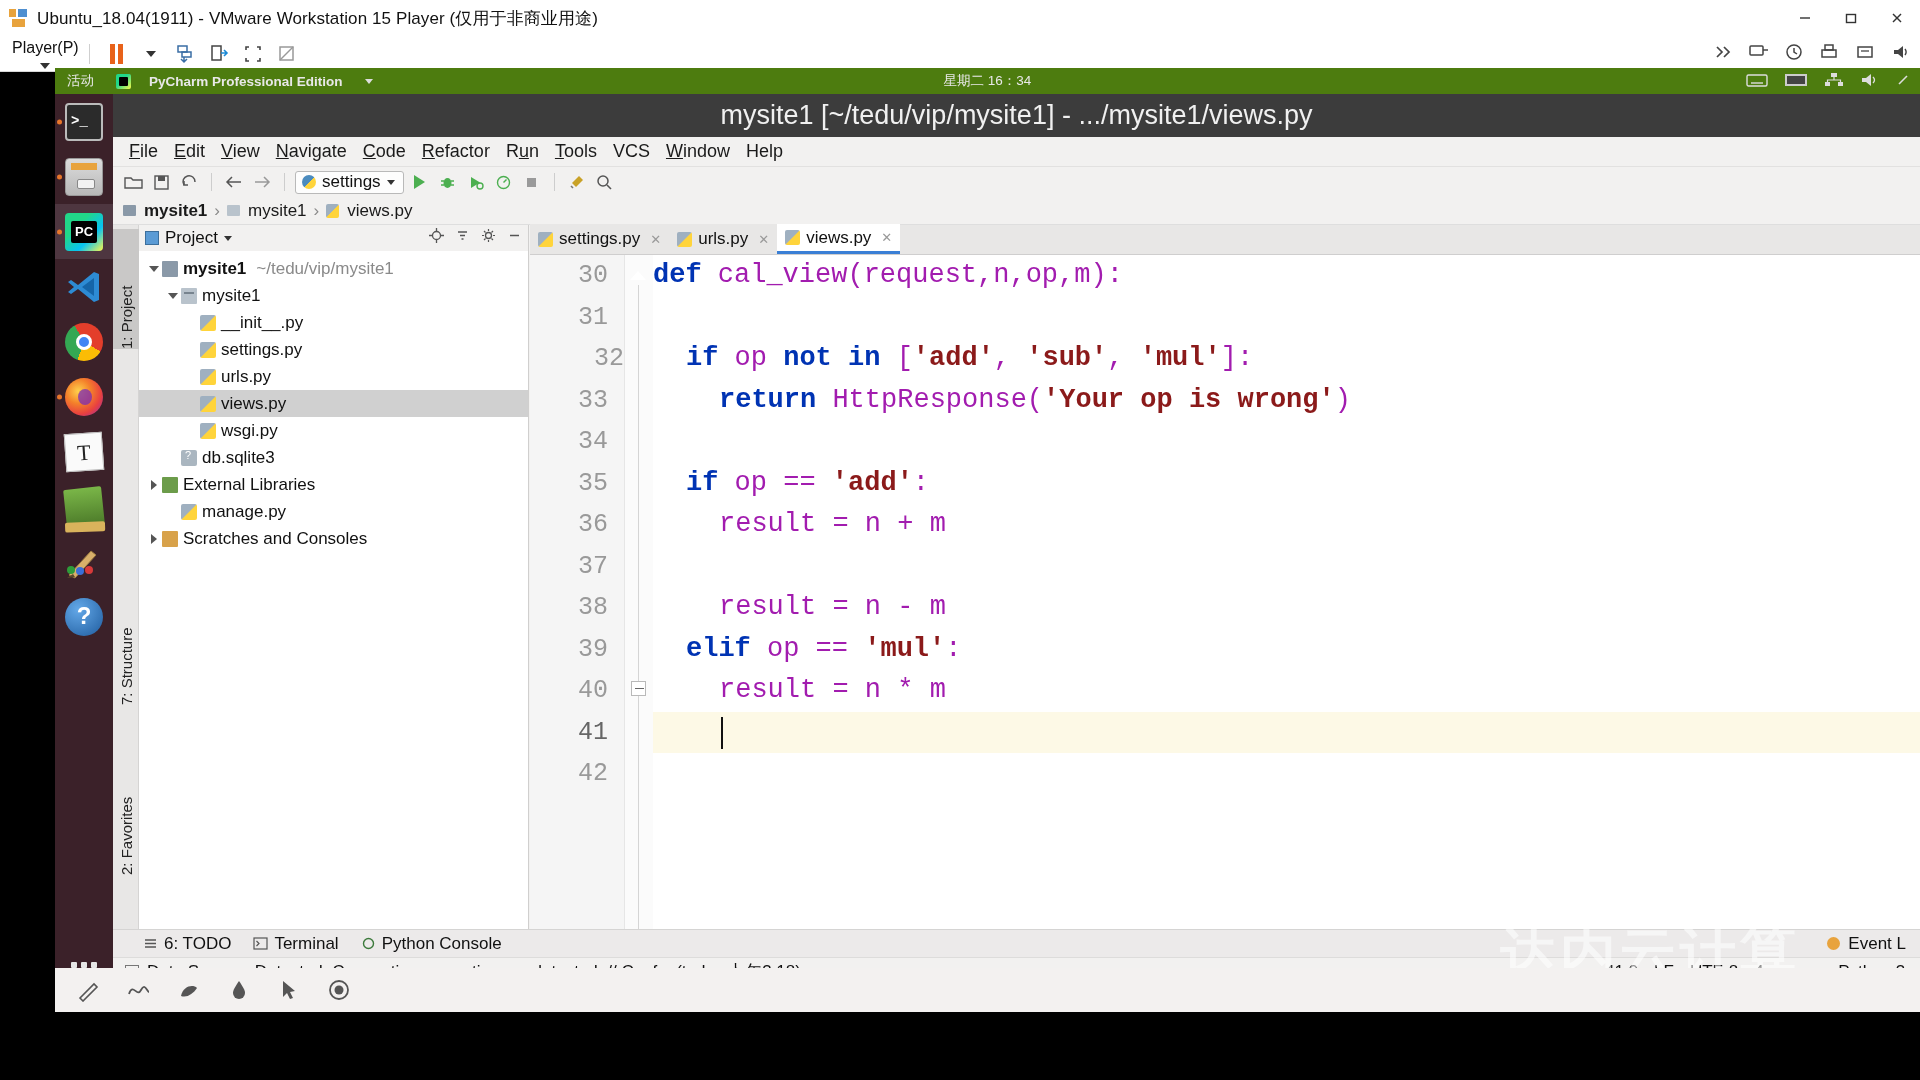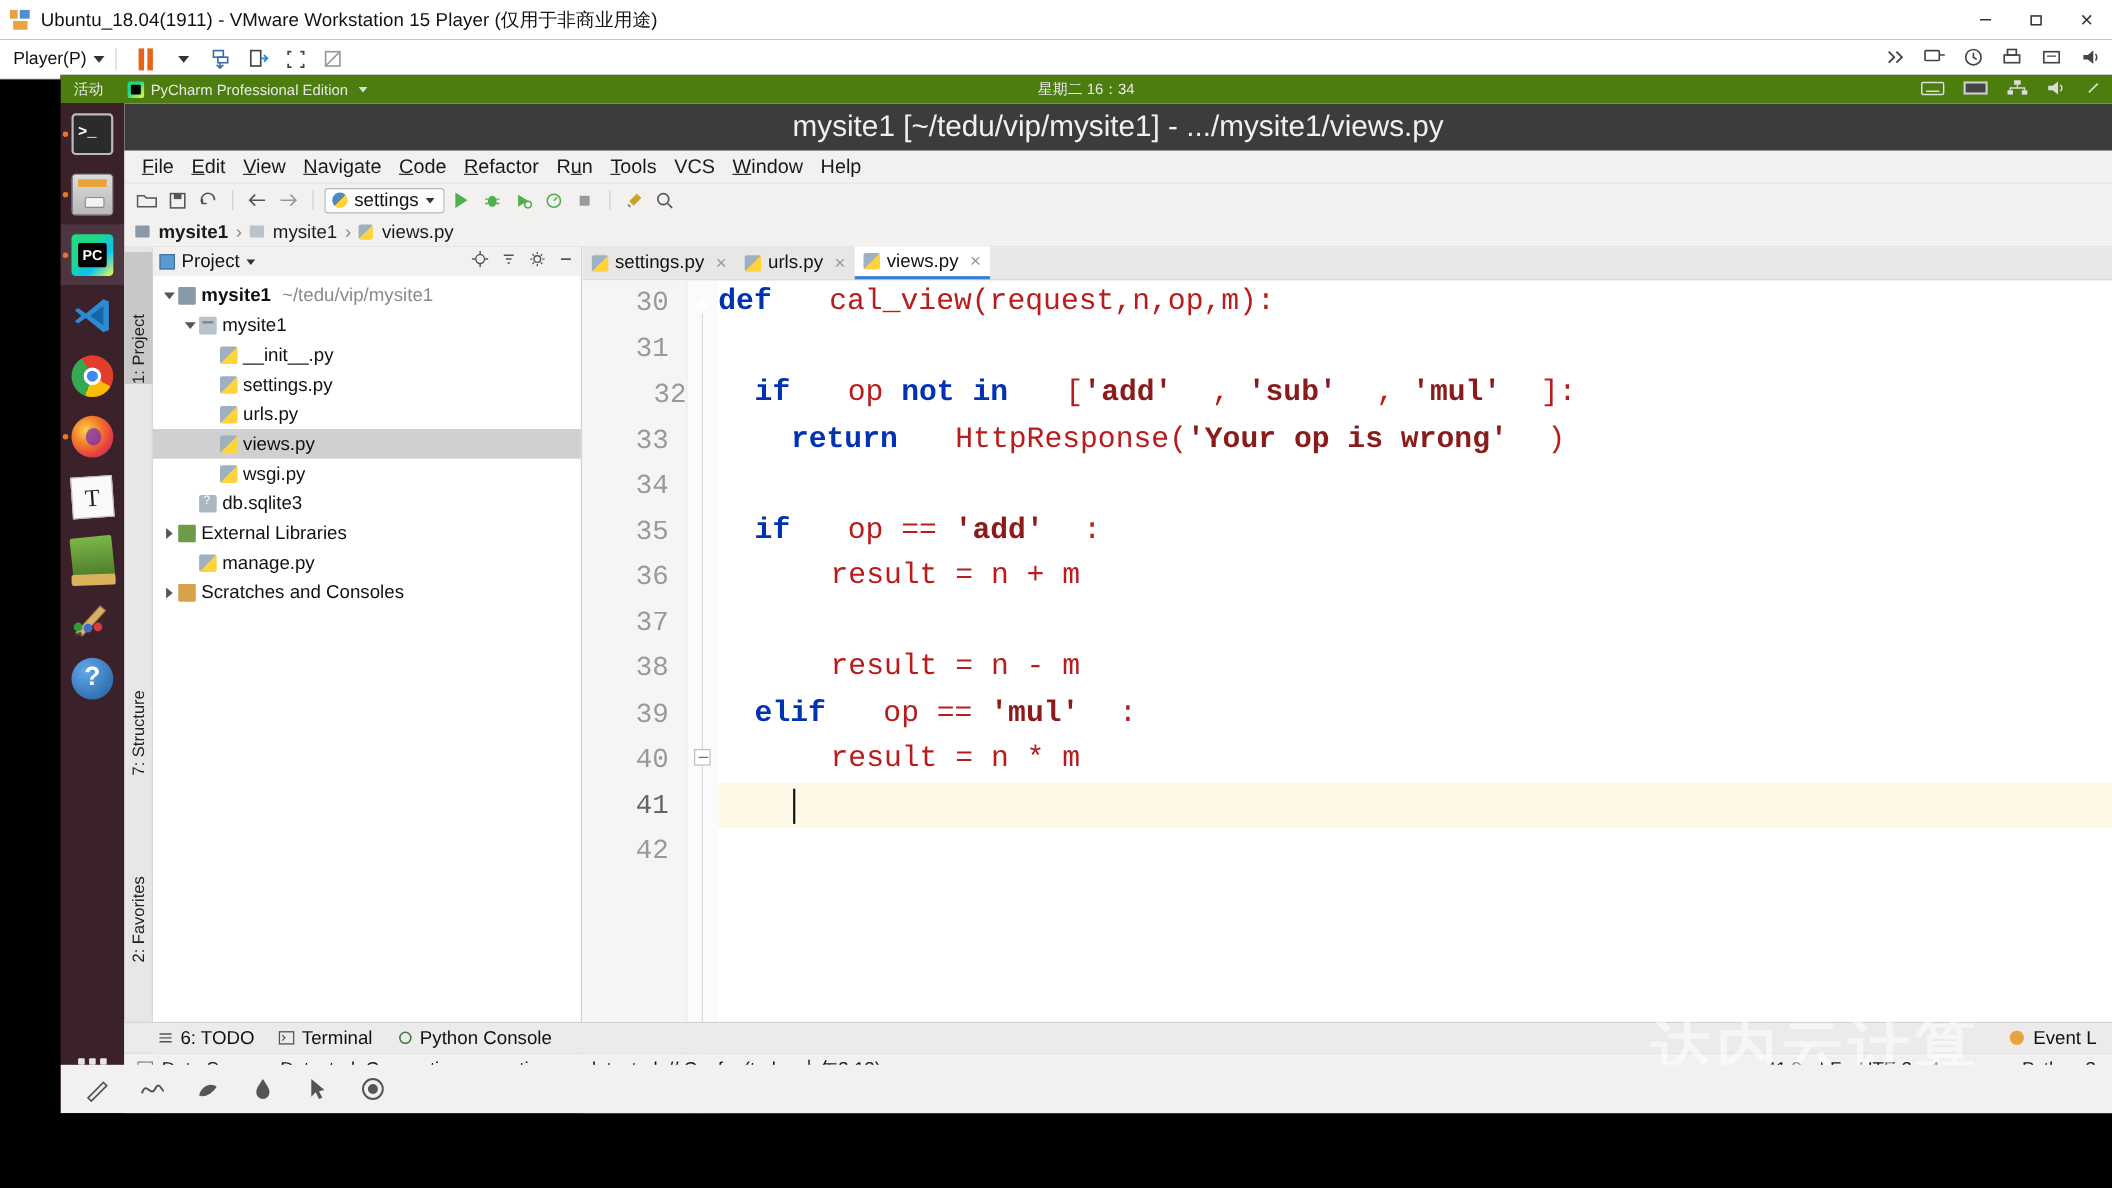--- a/index.html
+++ b/index.html
@@ -42,21 +42,21 @@
   }
   .vmw-winbtn svg { display: block; }
 
   .vmw-toolbar {
     position: absolute; left: 0; top: 36px; width: 1920px; height: 36px;
     background: #ffffff; border-bottom: 1px solid #d7d7d7;
     display: flex; align-items: center;
   }
   .player-menu {
     display: flex; align-items: center; gap: 6px;
-    font-size: 16px; color: #111; margin-left: 12px;
+    font-size: 16px; color: #111; margin-left: 12px; flex-direction: column;
   }
   .caret-dn {
     width: 0; height: 0; border-left: 5px solid transparent;
     border-right: 5px solid transparent; border-top: 6px solid #333;
   }
   .tb-sep { width: 1px; height: 20px; background: #cfcfcf; margin: 0 10px; }
   .tb-btn { width: 34px; height: 30px; display:flex; align-items:center; justify-content:center;}
   .pausebars { display:flex; gap:3px;}
   .pausebars i { display:block; width:5px; height:20px; background:#e8621a;}
   .vmw-right-tools {
@@ -69,21 +69,21 @@
     position: absolute; left: 55px; top: 68px; width: 1865px; height: 944px;
     background: #2c001e; overflow: hidden;
   }
   
   .ub-panel {
     position: absolute; left: 0; top: 0; width: 1865px; height: 26px;
     background: #4d7c0f;
     display: flex; align-items: center; color: #e8e8e8; font-size: 13.5px;
   }
   .ub-activities { margin-left: 12px; }
-  .ub-appname { display:flex; align-items:center; gap:6px; margin-left: 22px; font-weight: normal;}
+  .ub-appname { display:flex; align-items:center; gap:18px; margin-left: 22px; font-weight: bold;}
   .pc-mini {
     width: 15px; height: 15px; border-radius: 2px;
     background: linear-gradient(135deg,#21d789 0%,#21d789 40%,#fcf84a 100%);
     position: relative;
   }
   .pc-mini::after {
     content:''; position:absolute; left:3px; top:3px; width:9px; height:9px;
     background:#000; border-radius:1px;
   }
   .ub-caret { width:0;height:0;border-left:4px solid transparent;border-right:4px solid transparent;border-top:5px solid #ddd; margin-left:4px;}
@@ -285,21 +285,21 @@
   .hl-row {
     position:absolute; left:0; right:0; height:41.5px; background:#fdf9e6;
   }
   .code-txt {
     position:absolute; left:0; top:0; line-height:41.5px;
     font-family:"Liberation Mono", monospace; font-size:27px;
     white-space:pre; color:#111;
   }
   .kw { color:#0033b3; font-weight:bold; }
   .str { color:#8b1a1a; font-weight:bold; }
-  .plain { color:#b91c1c;margin-left:36px; }
+  .plain { color:#a21caf; }
   .caret-bar {
     position:absolute; width:2px; height:32px; background:#111; top:5px;
   }
 
   .fold-line { position:absolute; left:13px; width:1px; background:#d5d5d5;}
   .fold-box {
     position:absolute; left:6px; width:15px; height:15px;
     border:1px solid #b9b9b9; background:#fff;
   }
   .fold-box::after{content:'';position:absolute;left:3px;top:6px;width:9px;height:1px;background:#666;}

